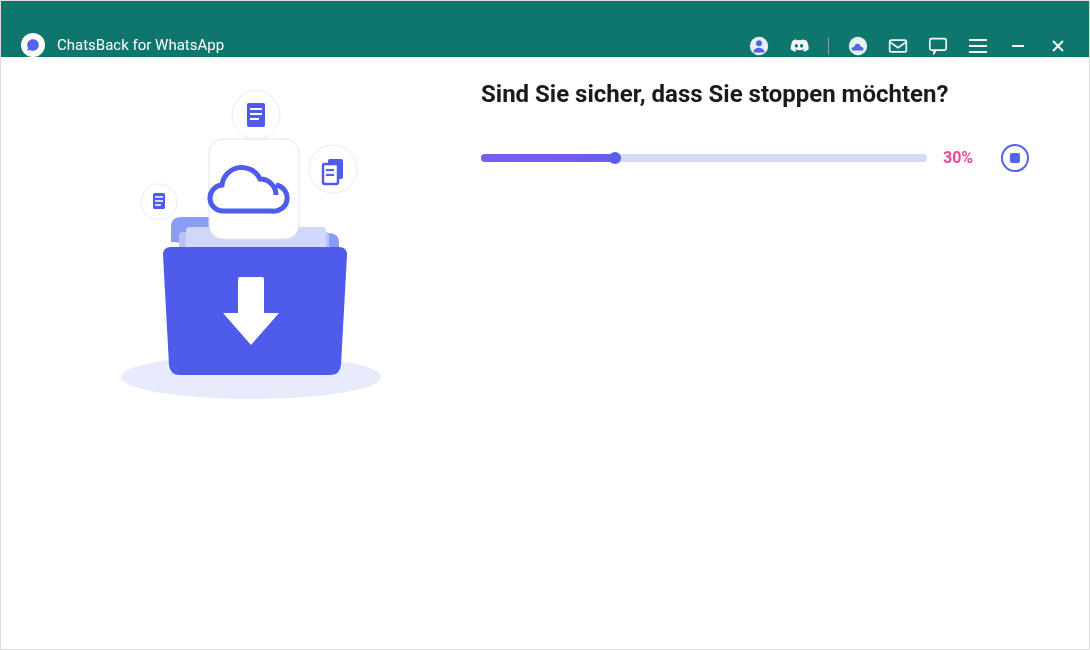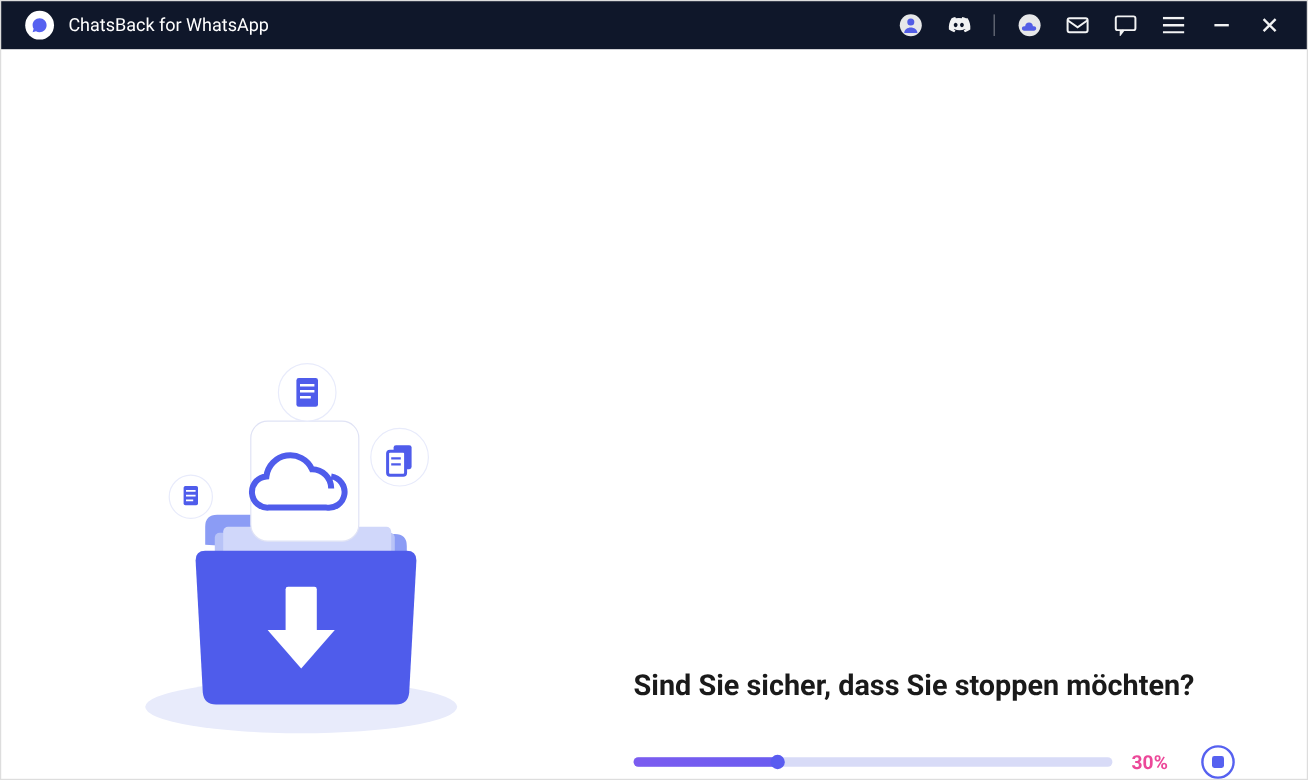--- a/index.html
+++ b/index.html
@@ -12,24 +12,24 @@
     }
     .window {
       width: 1090px;
       height: 650px;
       background: #fff;
       display: flex;
       flex-direction: column;
       border: 1px solid #ddd;
     }
     .titlebar {
-      height: 40px;
-      background: #0f172a;
-      display: flex;
-      align-items: center;
+      height: 56px;
+      background: #0f766e;
+      display: flex;
+      align-items: flex-end;
       padding: 0 20px;
       color: #fff;
     }
     .titlebar-left {
       display: flex;
       align-items: center;
       gap: 12px;
     }
     .app-logo {
       width: 24px;
@@ -61,23 +61,22 @@
       opacity: 0.95;
     }
     .titlebar-divider {
       width: 1px;
       height: 18px;
       background: rgba(255,255,255,0.4);
     }
     .content {
       flex: 1;
       display: flex;
-      align-items: flex-end;
+      align-items: flex-start;
       padding: 0 60px;
-      gap: 47px;
     }
     .illustration {
       width: 380px;
       height: 380px;
       display: flex;
       align-items: center;
       justify-content: center;
       position: relative;
     }
     .right-panel {

